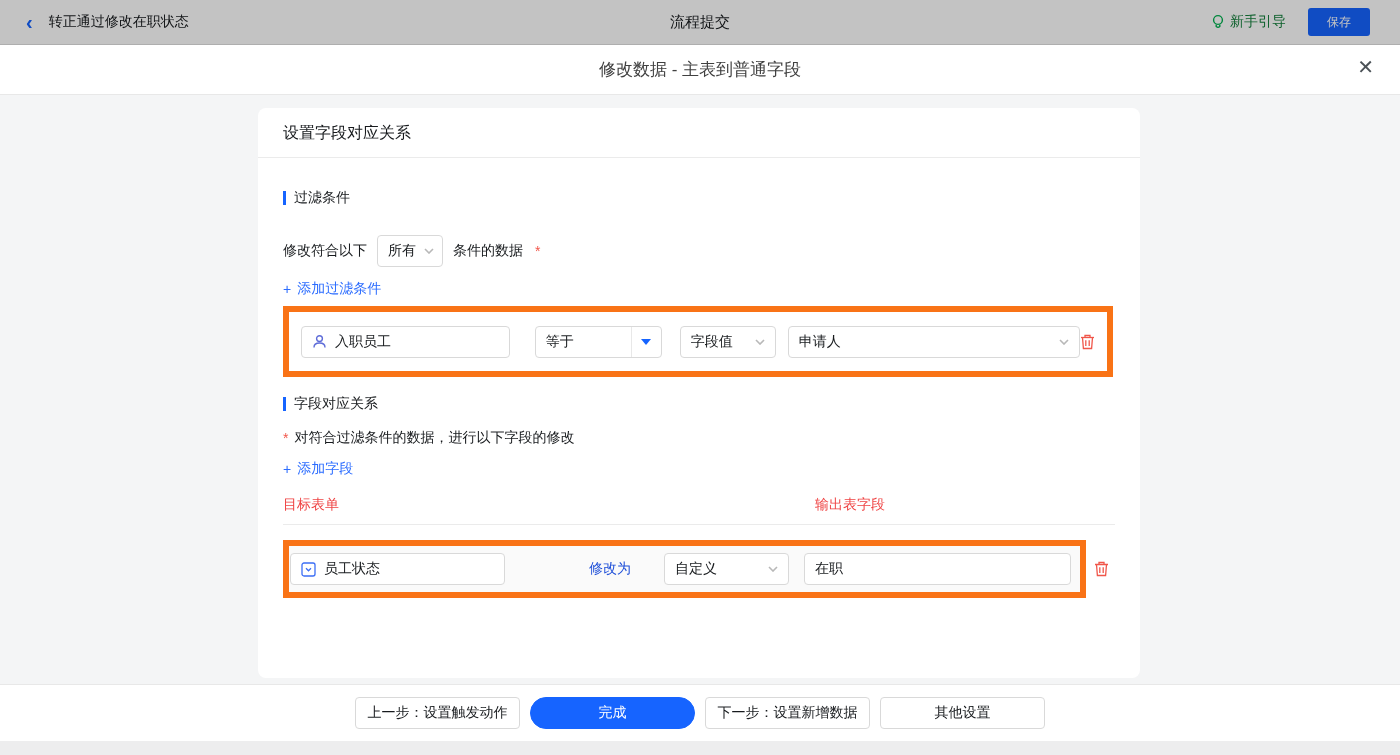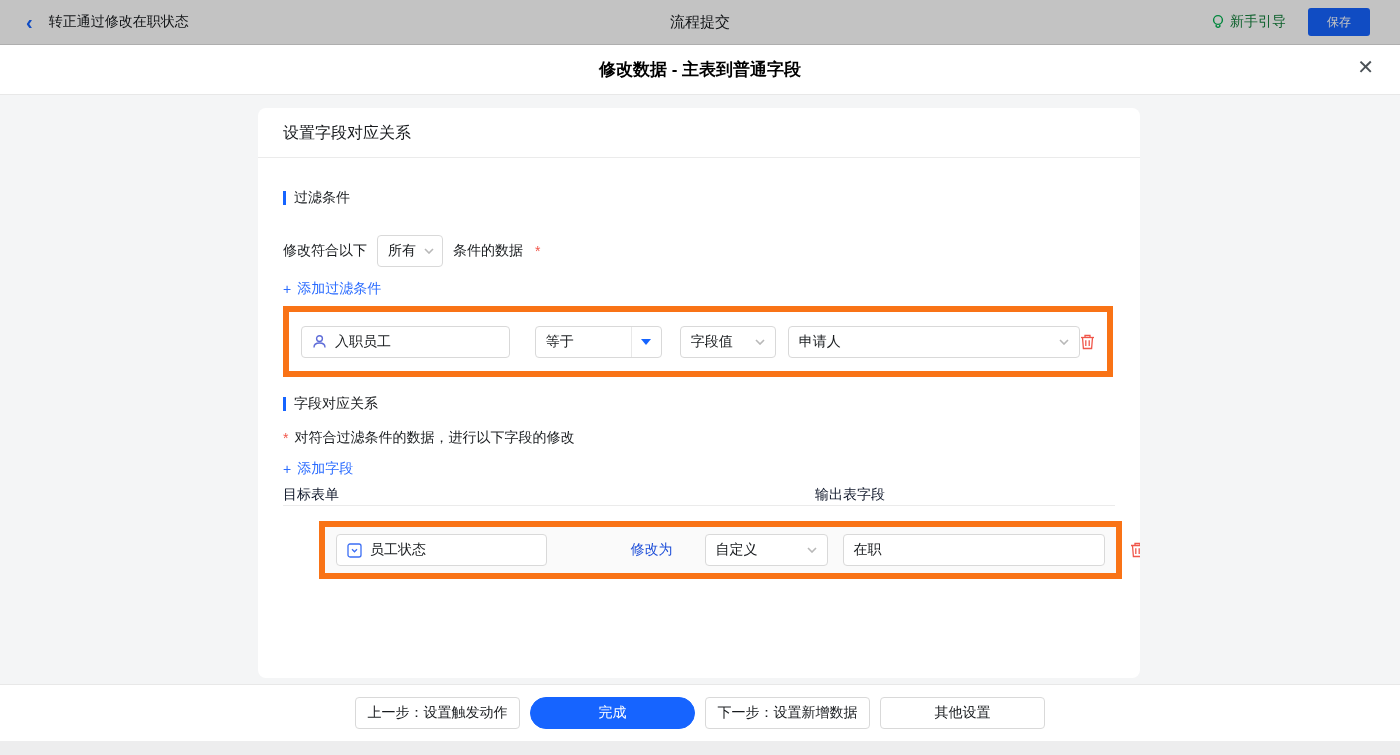--- a/index.html
+++ b/index.html
@@ -21,21 +21,21 @@
   .top-right { position:absolute; right:30px; display:flex; align-items:center; gap:22px; }
   .guide { display:flex; align-items:center; gap:5px; color:#15803d;
     font-size:14px; cursor:pointer; }
   .save-btn { width:62px; height:28px; background:#1664ff; color:#fff;
     border:none; border-radius:3px; font-size:12px; cursor:pointer; }
 
   
   .modal-header { position:absolute; left:0; top:45px; width:1400px; height:50px;
     background:#fff; border-bottom:1px solid #e8e8e8;
     display:flex; align-items:center; justify-content:center; }
-  .modal-title { font-size:17px; font-weight:700; color:#000000; }
+  .modal-title { font-size:17px; font-weight:400; color:#404040; }
   .modal-close { position:absolute; right:26px; top:12px; font-size:20px;
     color:#4b5257; cursor:pointer; line-height:1; }
 
   .modal-body { position:absolute; left:0; top:95px; width:1400px; height:589px;
     background:#f4f5f6; }
 
   
   .card { position:absolute; left:258px; top:13px; width:882px; height:570px;
     background:#fff; border-radius:8px; overflow:hidden; }
   .card-header { height:50px; line-height:50px; padding-left:25px;
@@ -55,43 +55,43 @@
     background:#fff; display:flex; align-items:center; justify-content:space-between;
     padding:0 8px 0 10px; cursor:pointer; }
 
   .add-link { margin-top:13px; display:inline-flex; align-items:center; gap:6px;
     color:#2b6cff; cursor:pointer; font-size:14px; }
 
   .red-rect { border:6px solid #f97316;text-align:center; }
   .rect1 { margin-top:8px; width:830px; height:71px;
     display:flex; align-items:center; padding:0 12px; }
   .rect2 { width:803px; height:58px; background:#fafafa;
-    display:flex; align-items:center; padding:0 11px;margin-left:36px; }
+    display:flex; align-items:center; padding:0 1px; }
 
   .field-input { height:32px; background:#fff; border:1px solid #d9d9d9;
     border-radius:4px; display:flex; align-items:center; padding:0 10px; gap:8px;
     cursor:pointer; }
   .sel { height:32px; background:#fff; border:1px solid #d9d9d9; border-radius:4px;
     display:flex; align-items:center; justify-content:space-between;
     padding:0 10px; cursor:pointer; }
   .chev { width:10px; height:6px; flex:none; }
   .caret-blue { width:0; height:0; border-left:5px solid transparent;
     border-right:5px solid transparent; border-top:6px solid #1664ff; }
   .op-divider { width:30px; align-self:stretch; border-left:1px solid #e8e8e8;
     display:flex; align-items:center; justify-content:center; margin-right:-10px;
     margin-left:8px; }
 
   .trash { cursor:pointer; flex:none; display:flex; align-items:center; }
 
   .desc-row { margin-top:16px; display:flex; align-items:center; gap:6px;
     color:#171a1d; }
   .desc-row .req { margin-left:0; }
 
-  .cols-header { margin-top:8px; display:flex; padding-bottom:1px;
-    border-bottom:1px solid #ebebeb; font-size:14px; color:#0f172a; }
+  .cols-header { margin-top:18px; display:flex; padding-bottom:10px;
+    border-bottom:1px solid #ebebeb; font-size:14px; color:#ef4444; }
   .col-target { width:532px; }
 
   .row2-wrap { margin-top:15px; display:flex; align-items:center; }
   .modify-label { margin-left:55px; width:100px; color:#1d4ed8; }
 
   
   .modal-footer { position:absolute; left:0; top:684px; width:1400px; height:57px;
     background:#fff; border-top:1px solid #e8e8e8;
     display:flex; align-items:center; justify-content:center; gap:10px; }
   .f-btn { width:165px; height:32px; border-radius:4px; font-size:14px;

